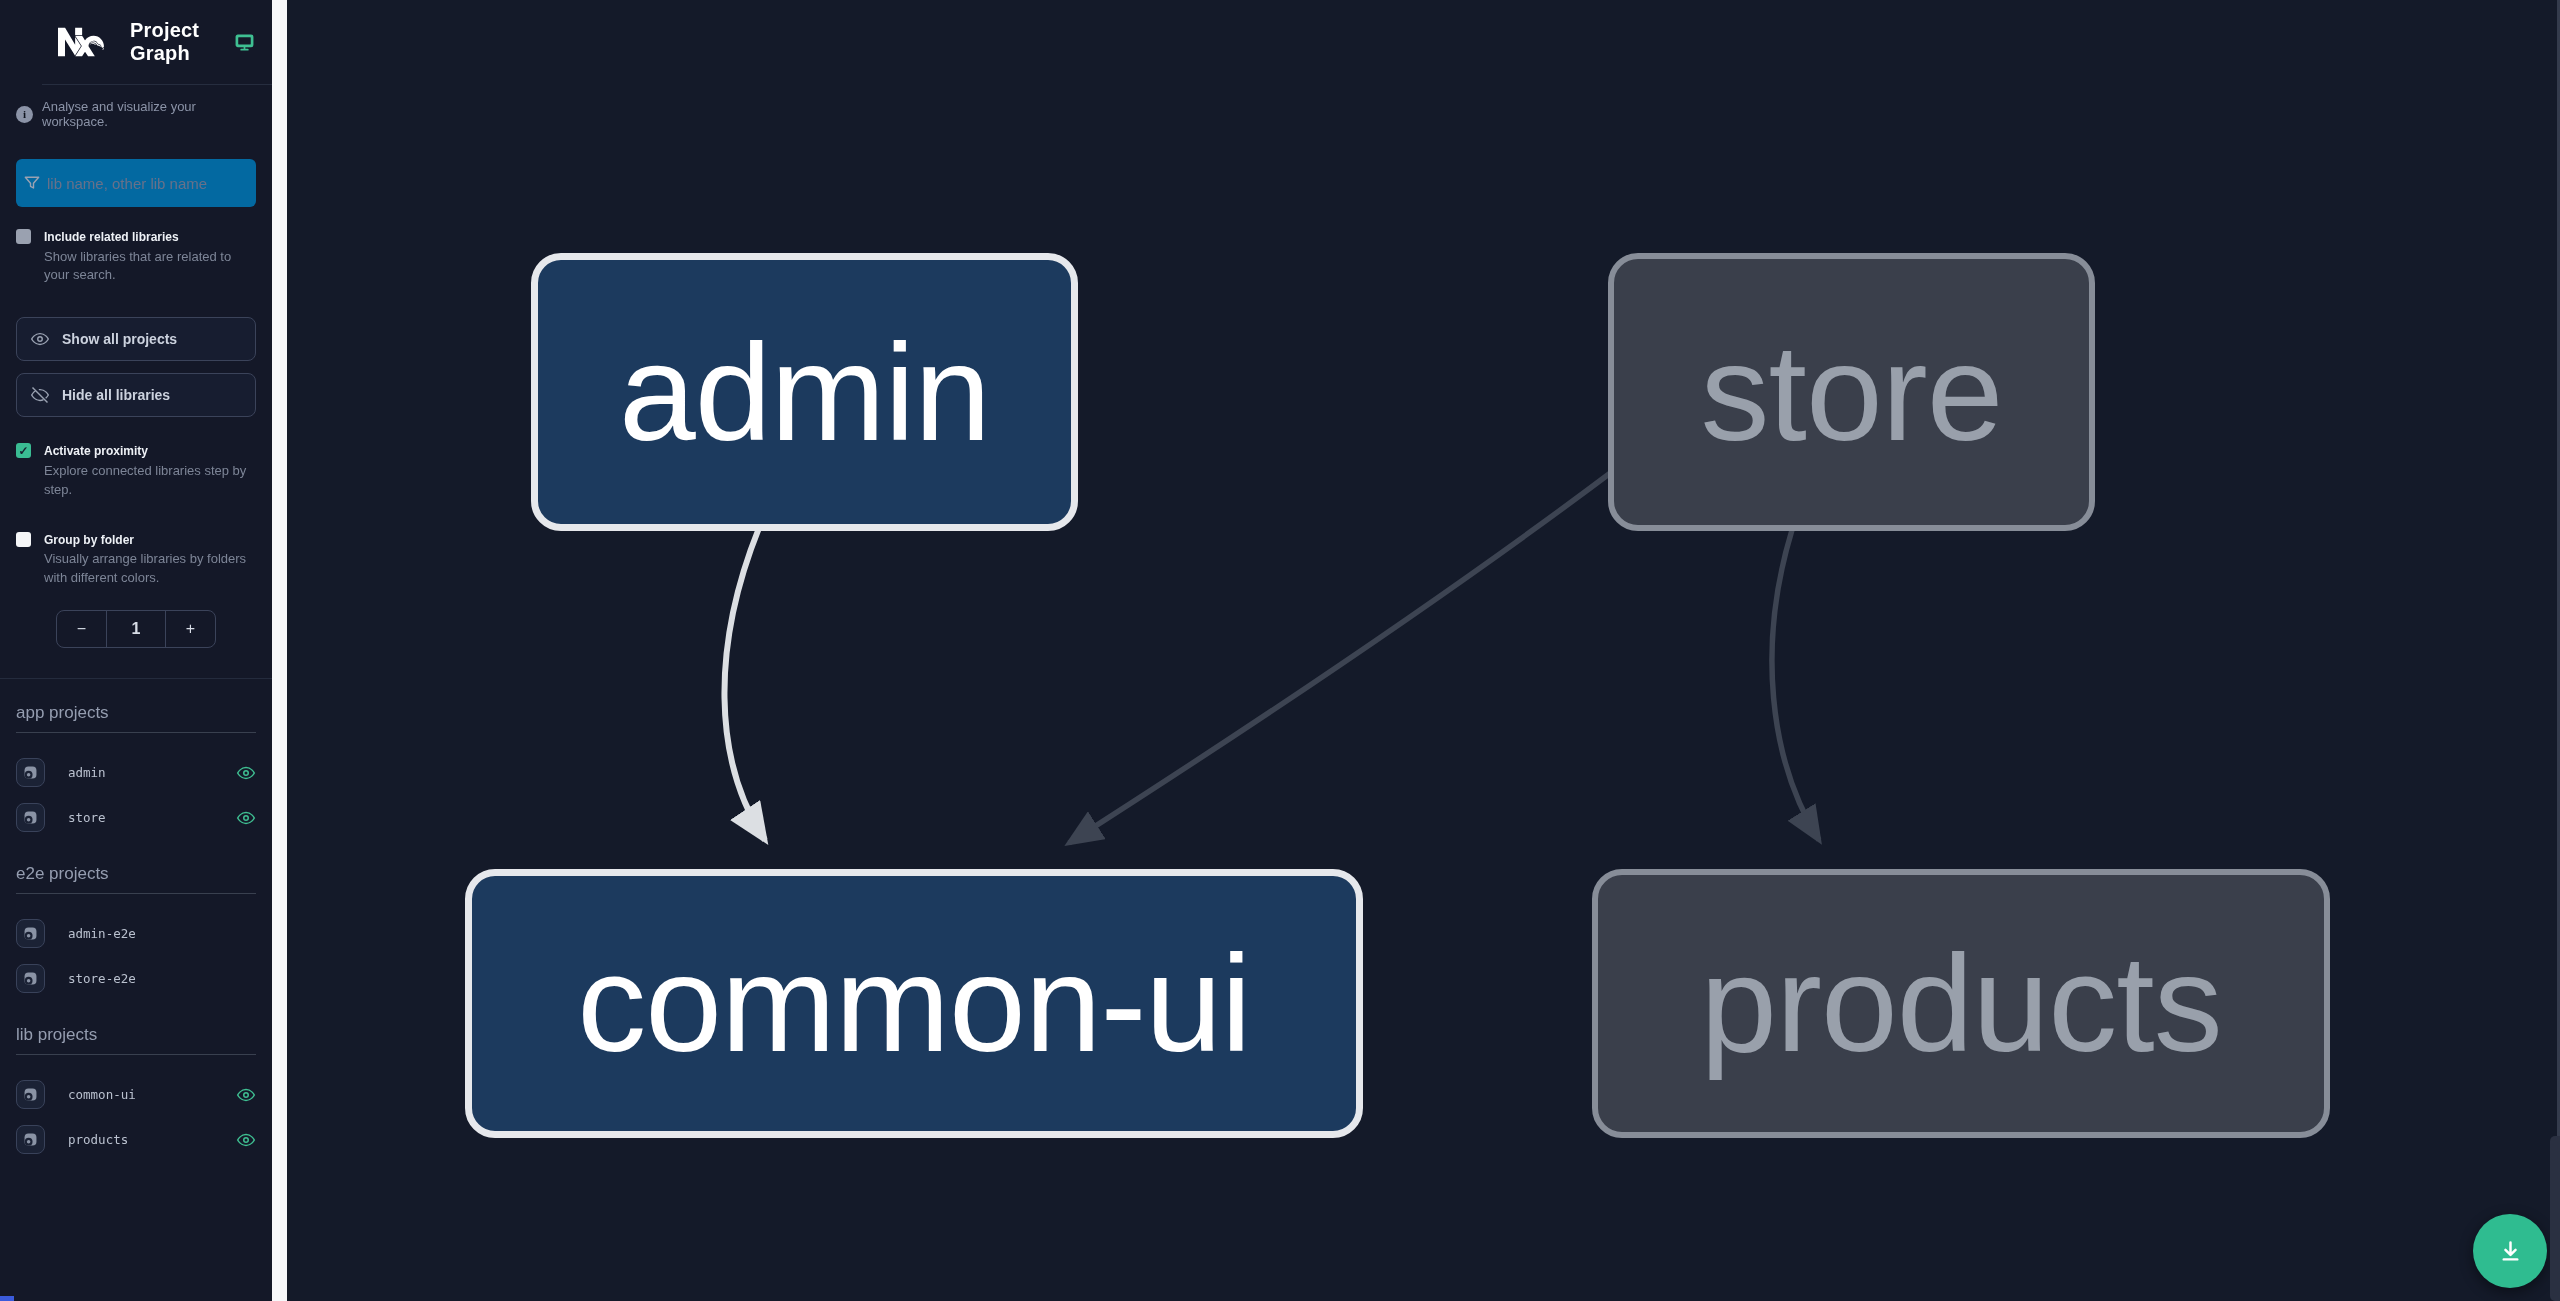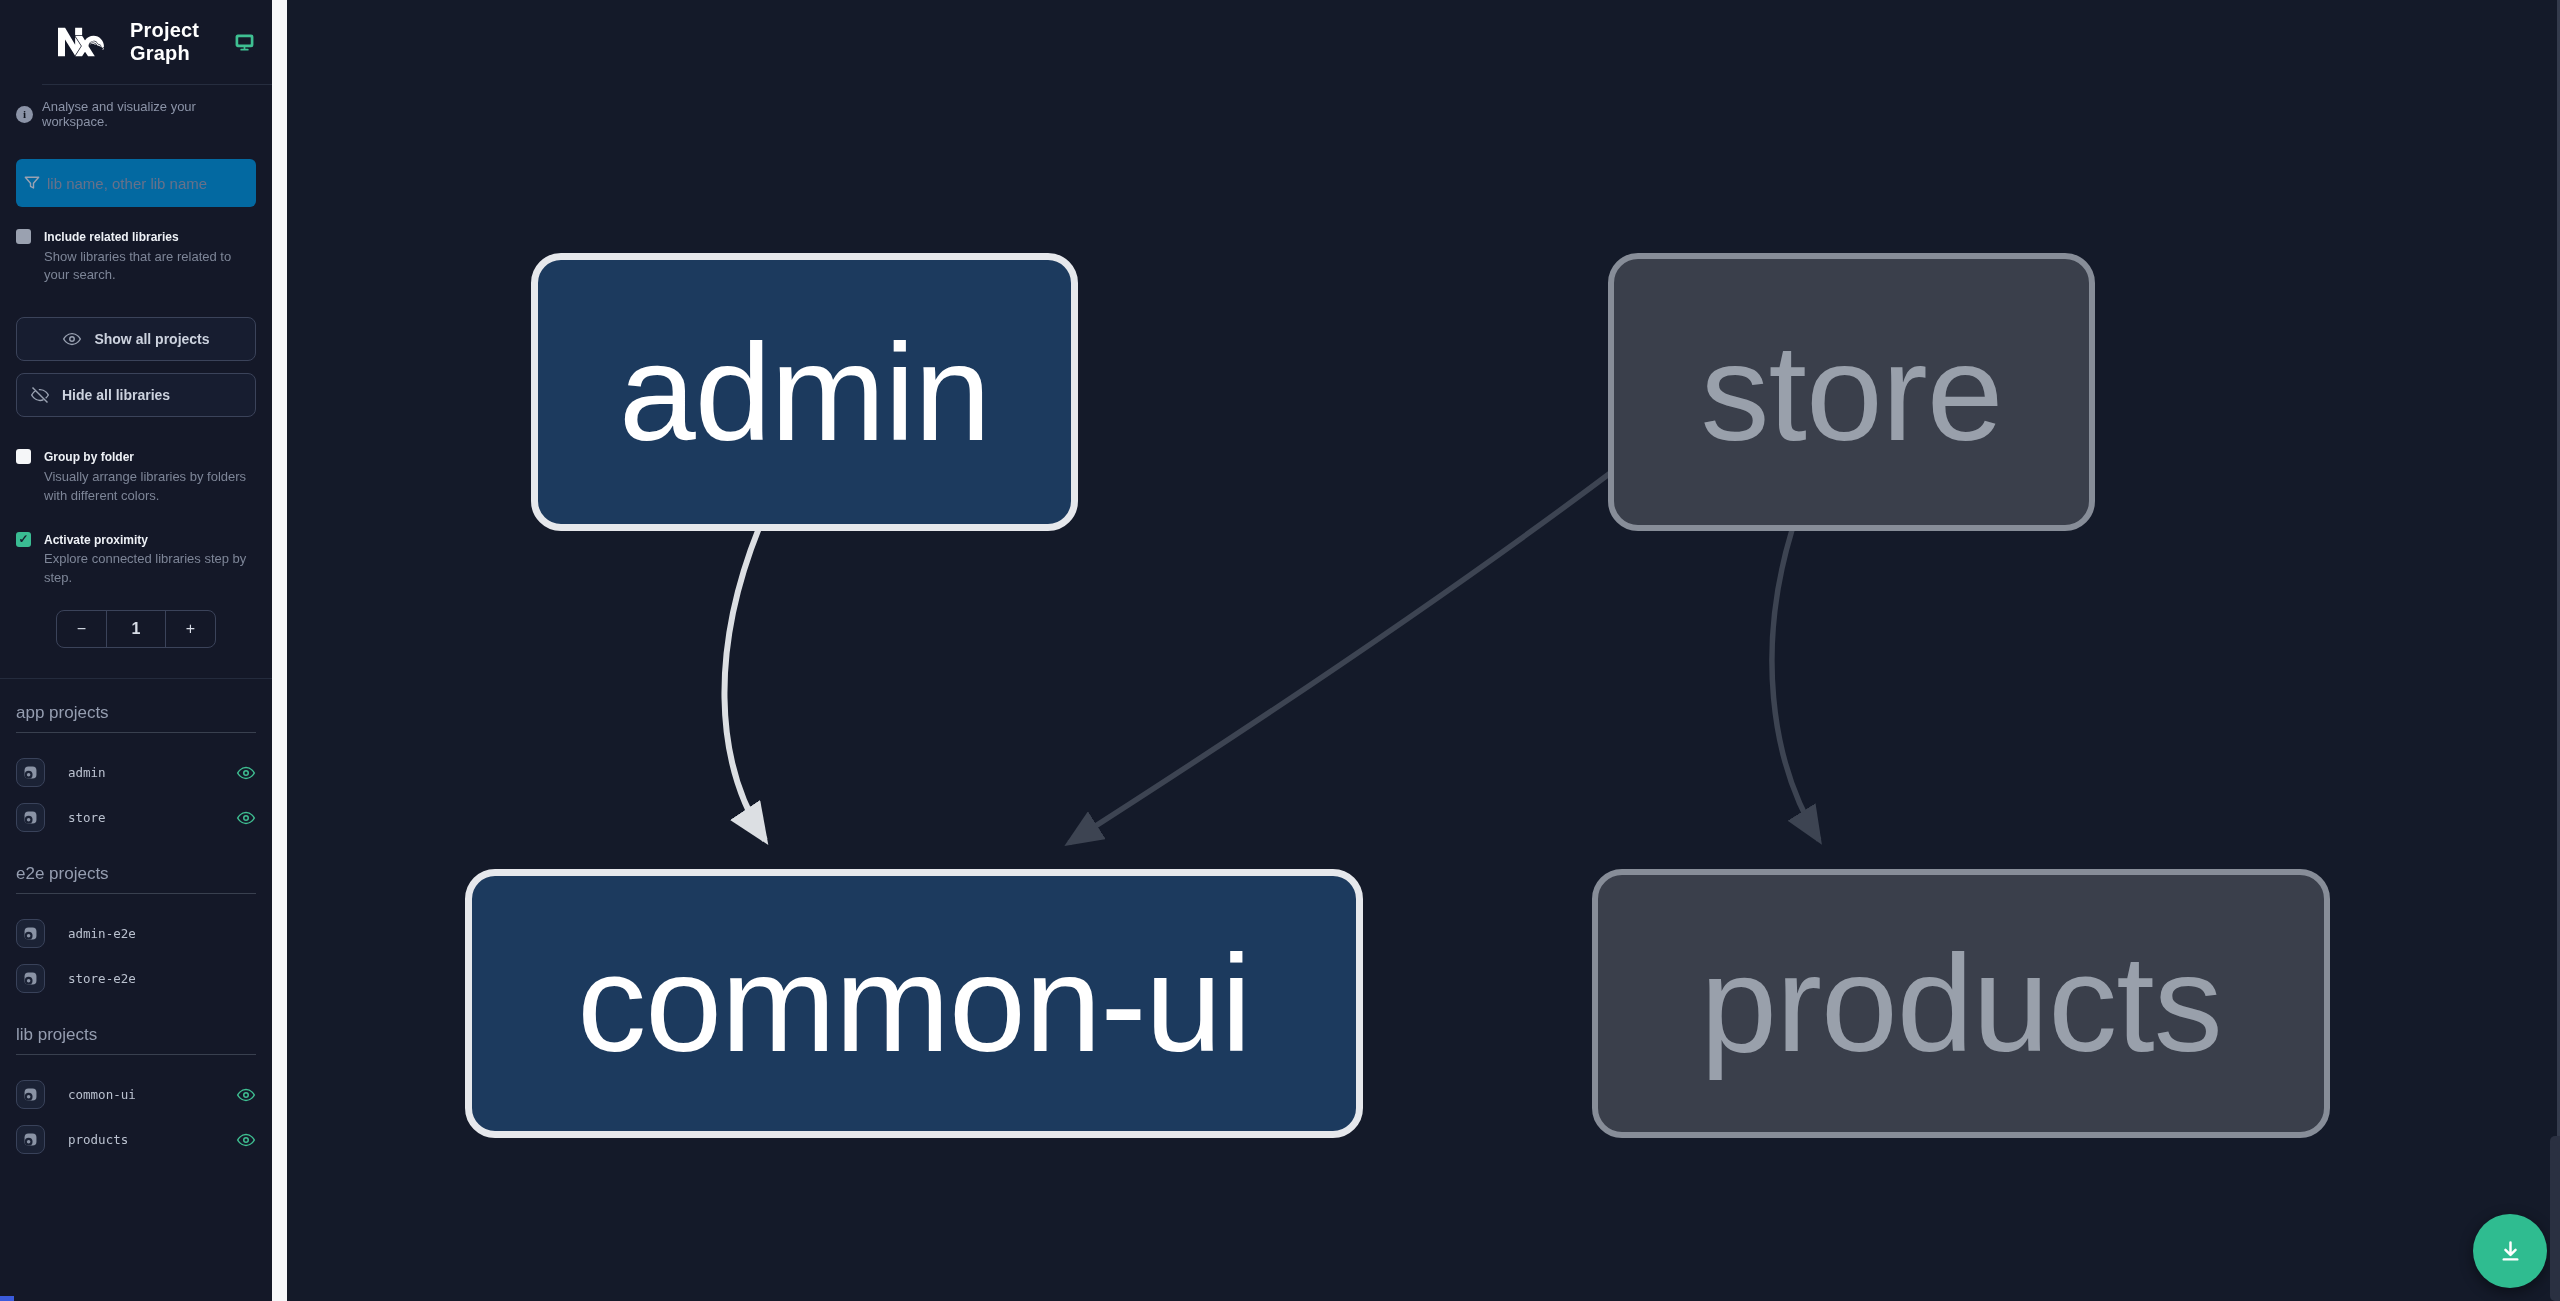--- a/index.html
+++ b/index.html
@@ -55,21 +55,21 @@
   }
   .check-label { font-size:12px; font-weight:700; color:#eef1f6; line-height:1.3; }
   .check-desc  { font-size:13px; color:#7d8597; line-height:1.45; margin-top:2px; max-width:205px; }
 
   .side-btn {
     margin:12px 16px 0; width:240px; height:44px; border-radius:8px;
     border:1px solid #3b435a; background:#171d30; color:#ccd2de;
     display:flex; align-items:center; gap:12px; padding:0 13px;
     font-size:14px; font-weight:700; font-family:"Liberation Sans", sans-serif; cursor:pointer;
   }
-  .side-btn:first-of-type { margin-top:32px;justify-content:center; }
+  .side-btn:first-of-type { margin-top:32px; }
   .side-btn svg { flex:0 0 auto; }
 
   .stepper {
     margin:22px auto 0; width:160px; height:38px; border:1px solid #3b435a; border-radius:8px;
     display:grid; grid-template-columns:49px 60px 49px; align-items:stretch;
     color:#d7dce6; font-size:16px;
   }
   .stepper > * { display:flex; align-items:center; justify-content:center; background:transparent; border:none; color:#d7dce6; font-size:16px; cursor:pointer; font-family:"Liberation Sans", sans-serif; }
   .stepper .step-value { border-left:1px solid #3b435a; border-right:1px solid #3b435a; font-weight:700; cursor:default; }
 
@@ -177,33 +177,33 @@
       <span>Show all projects</span>
     </button>
 
     <button class="side-btn">
       <svg width="20" height="20" viewBox="0 0 24 24" fill="none" stroke="#9aa2b2" stroke-width="1.7">
         <path d="M3 3l18 18M10.6 5.6A9.8 9.8 0 0 1 12 5.5c6.4 0 10 6.5 10 6.5a17.5 17.5 0 0 1-3.2 3.9M6.4 6.9A17 17 0 0 0 2 12s3.6 6.5 10 6.5a10 10 0 0 0 4-.8"></path>
       </svg>
       <span>Hide all libraries</span>
     </button>
 
+    <label class="check-row" style="margin-top:24px">
+      <span class="checkbox cb-teal"></span>
+      <span>
+        <span class="check-label">Activate proximity</span>
+        <div class="check-desc">Explore connected libraries step by step.</div>
+      </span>
+    </label>
+
     <label class="check-row" style="margin-top:30px">
       <span class="checkbox cb-white"></span>
       <span>
         <span class="check-label">Group by folder</span>
         <div class="check-desc">Visually arrange libraries by folders with different colors.</div>
-      </span>
-    </label>
-
-    <label class="check-row" style="margin-top:24px">
-      <span class="checkbox cb-teal"></span>
-      <span>
-        <span class="check-label">Activate proximity</span>
-        <div class="check-desc">Explore connected libraries step by step.</div>
       </span>
     </label>
 
     <div class="stepper">
       <button>−</button>
       <span class="step-value">1</span>
       <button>+</button>
     </div>
 
     <hr class="side-divider">

